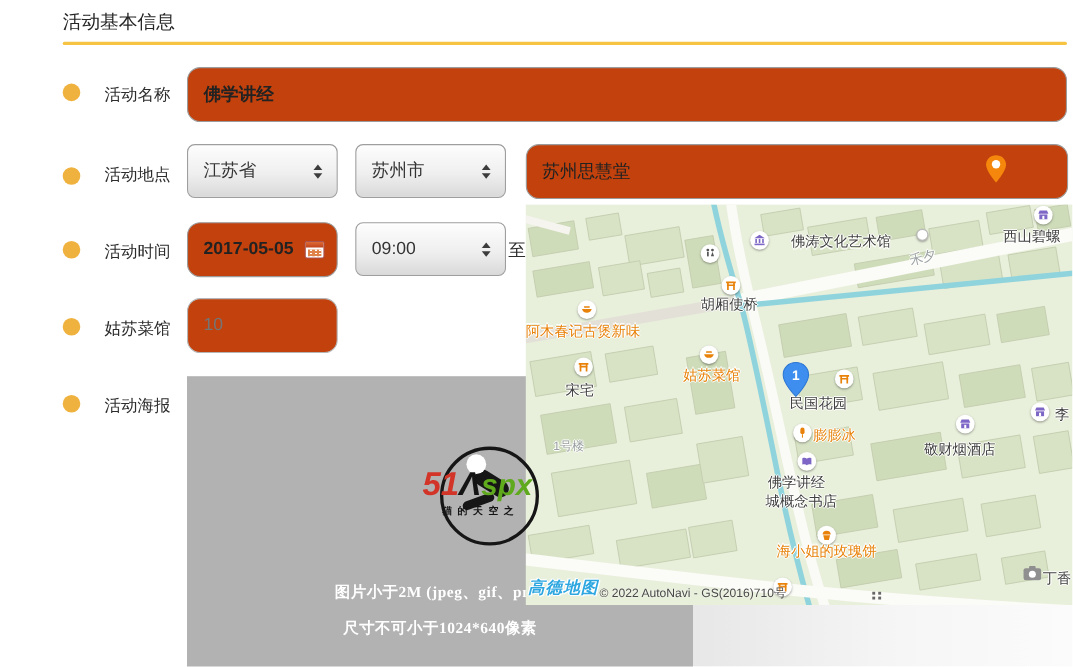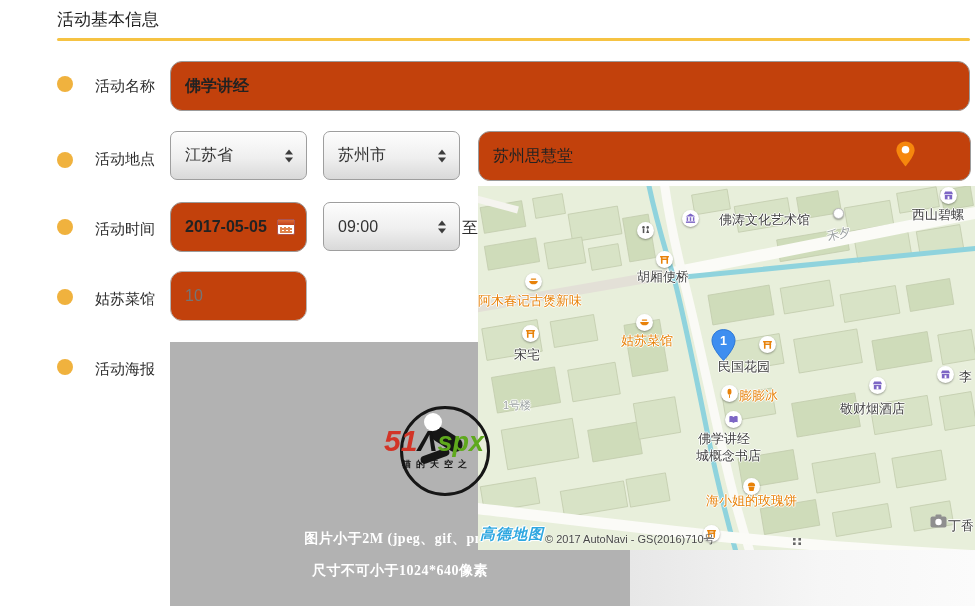--- a/index.html
+++ b/index.html
@@ -186,21 +186,21 @@
     <path d="M186,-5 C192,40 200,70 206,95 C220,150 232,210 246,270 C254,305 262,335 272,366" stroke="#FAFAF6" stroke-width="9" fill="none"></path>
     <path d="M-5,322 C80,332 180,344 260,352 C340,360 430,366 502,370" stroke="#FBFBF7" stroke-width="11" fill="none"></path>
   </svg>
   <div class="marker1" style="left:233px;top:142px">
     <svg width="25" height="34" viewBox="0 0 26 34">
       <path d="M13,1 C6,1 1,6 1,12.5 C1,21 13,33 13,33 C13,33 25,21 25,12.5 C25,6 20,1 13,1 Z" fill="#3E8EF0" stroke="#2C76D2"></path>
       <text x="13" y="17.5" fill="#fff" font-size="13" font-weight="bold" text-anchor="middle" id="marker-num">1</text>
     </svg>
   </div>
   <div class="amap-logo">高德地图</div>
-  <div class="attrib">© 2017 AutoNavi - GS(2016)710号</div>
+  <div class="attrib">© 2022 AutoNavi - GS(2016)710号</div>
 <div class="poi" style="left: 203.5px; top: 23.5px;">
       <svg width="11" height="11" viewBox="0 0 12 12">
         <path d="M6,0.5 L11.2,3.8 H0.8 Z" fill="#7D66C5"></path>
         <rect x="1.8" y="4.6" width="1.6" height="4" fill="#7D66C5"></rect>
         <rect x="5.2" y="4.6" width="1.6" height="4" fill="#7D66C5"></rect>
         <rect x="8.6" y="4.6" width="1.6" height="4" fill="#7D66C5"></rect>
         <rect x="1" y="9.2" width="10" height="1.6" fill="#7D66C5"></rect>
       </svg>
     </div>
     <div class="poi" style="left: 461.5px; top: 0.5px;">

